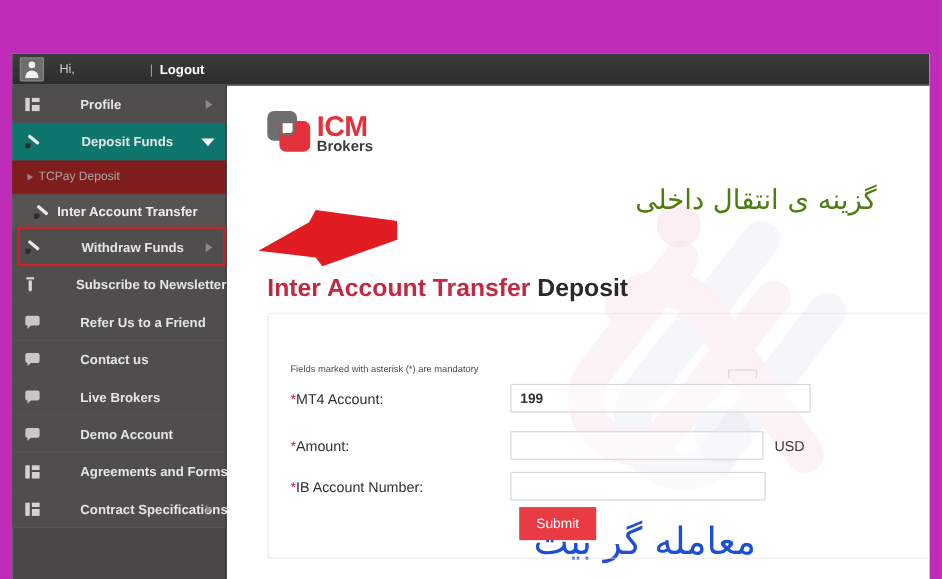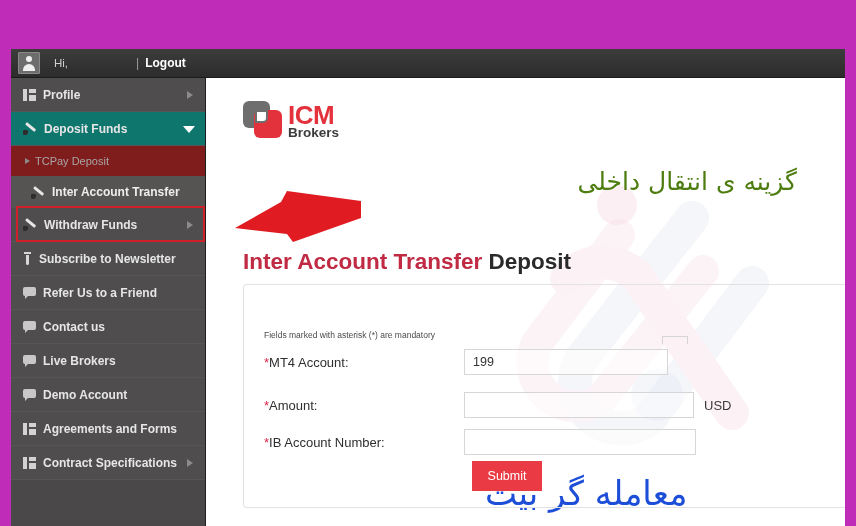--- a/index.html
+++ b/index.html
@@ -108,20 +108,21 @@
     padding-left: 12px;
     border-bottom: 1px solid #565454;
     color: #e6e6e6;
     font-size: 12px;
     font-weight: bold;
     cursor: pointer;
     background: #4a4848;
   }
   .nav-item.level-top {
     background: #4f4d4d;
+    gap: 30px;
   }
   .nav-item.active {
     background: #0f766e;
   }
   .nav-item.sub {
     height: 31px;
     padding-left: 24px;
     font-size: 11px;
     font-weight: normal;
     color: #a9a6a6;
@@ -560,21 +561,21 @@
       </div>
 
       <div id="panel">
 
         <div id="mandatory-note">Fields marked with asterisk (*) are mandatory</div>
 
         <div class="form-row" style="top:62px;">
           <div class="form-label">
             <span class="star">*</span><span>MT4 Account:</span>
           </div>
-          <input class="txt" style="width: 204px;" type="text" value="199">
+          <input class="txt" style="width: 273px; font-weight: bold;" type="text" value="199">
         </div>
 
         <div class="form-row" style="top:105px;">
           <div class="form-label">
             <span class="star">*</span><span>Amount:</span>
           </div>
           <input class="txt" style="width: 230px;" type="text" value="">
           <span class="suffix">USD</span>
         </div>
 

